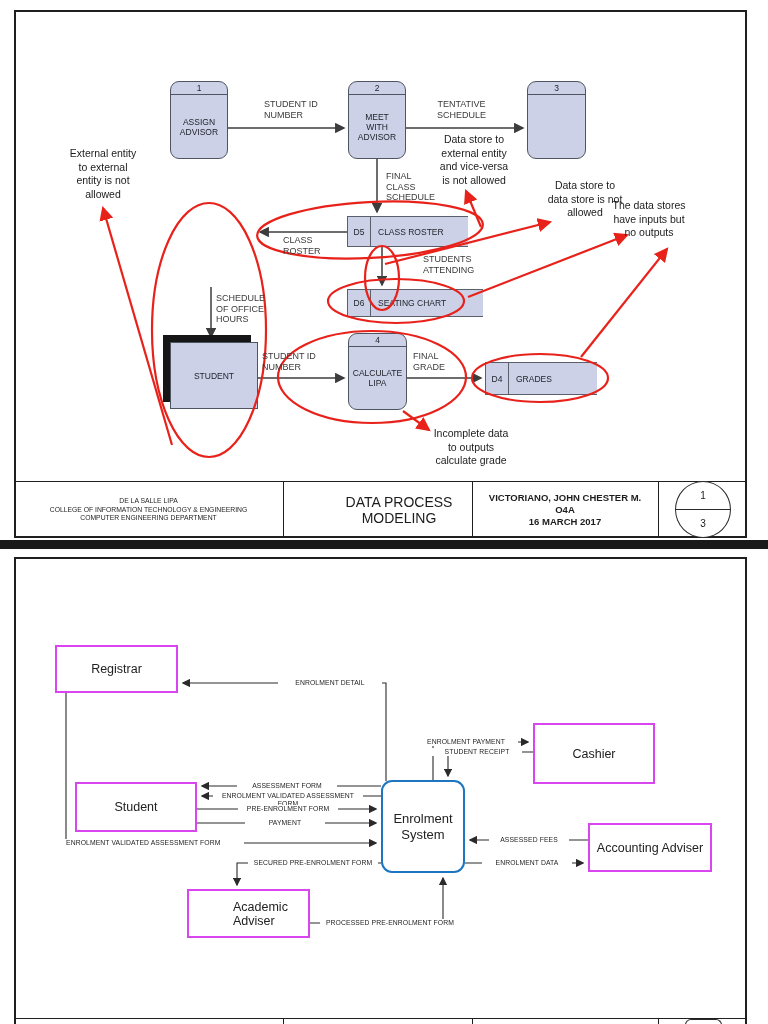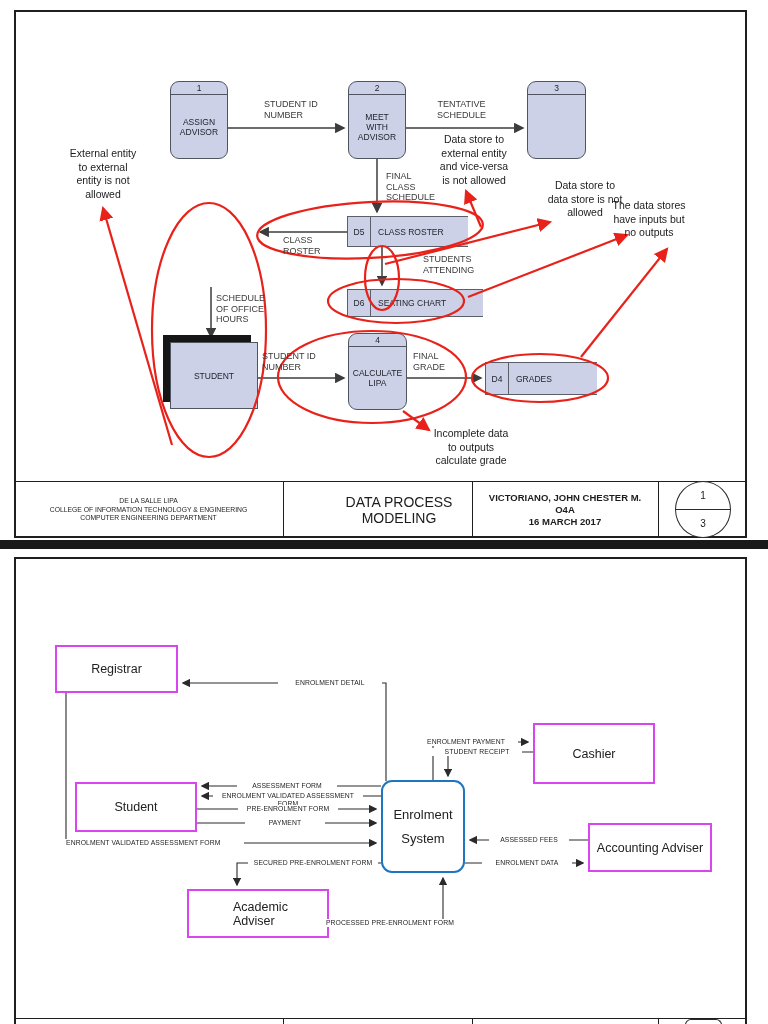--- a/index.html
+++ b/index.html
@@ -40,21 +40,21 @@
   .pgc-half { flex:1; display:flex; align-items:center; justify-content:center; font-size:10px; color:#1c1c1c; }
   .pgc-top { border-bottom:1.4px solid #2a2a2a; }
   .arc2 { position:absolute; left:685px; top:1019px; width:37px; height:6px; background:#fff;
           border:1.4px solid #2a2a2a; border-bottom:none; border-radius:19px 19px 0 0; }
 
   
   .p2box { position:absolute; background:#fff; border:2px solid #d946ef; display:flex; align-items:center;
            justify-content:center; font-size:12.5px; color:#222; }
   .sysbox { position:absolute; background:#fff; border:2.6px solid #1d76c1; border-radius:11px;
             display:flex; align-items:center; justify-content:center; text-align:center;
-            font-size:13px; line-height:24px; color:#222; white-space:pre-line; }
+            font-size:13px; line-height:16px; color:#222; white-space:pre-line; }
   .fl2 { position:absolute; font-size:6.8px; line-height:8px; color:#222; background:#fff;
          text-align:center; letter-spacing:0.1px; padding:0 2px; }
   .fl2-left { text-align:left; }
   svg.layer { position:absolute; left:0; top:0; pointer-events:none; }
 </style>
 </head>
 <body>
 
 <div id="stage">
 
@@ -217,21 +217,21 @@
   </div>
   <div class="p2box" style="left:533px; top:711px; width:122px; height:61px;margin-top:12px;">
     <span>Cashier</span>
   </div>
   <div class="p2box" style="left:75px; top:782px; width:122px; height:50px;">
     <span>Student</span>
   </div>
   <div class="p2box" style="left:588px; top:823px; width:124px; height:49px;">
     <span>Accounting Adviser</span>
   </div>
-  <div class="p2box" style="left:187px; top:889px; width:142px; height:49px;padding-left:44px;">
+  <div class="p2box" style="left:187px; top:889px; width:123px; height:49px;padding-left:44px;">
     <span>Academic Adviser</span>
   </div>
   <div class="sysbox" style="left:381px; top:780px; width:84px; height:93px;">
     <span class="pre">Enrolment
 System</span>
   </div>
 
   <div class="fl2" style="left:278px; top:679px; width:104px;">ENROLMENT DETAIL</div>
   <div class="fl2" style="left:414px; top:738px; width:104px;">ENROLMENT PAYMENT</div>
   <div class="fl2" style="left:432px; top:748px; width:90px;">STUDENT RECEIPT</div>

